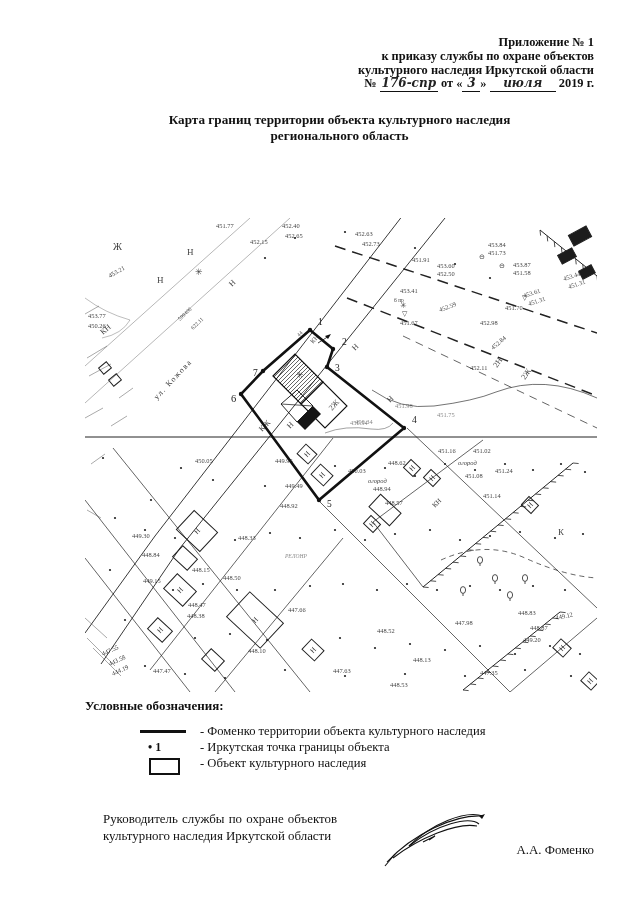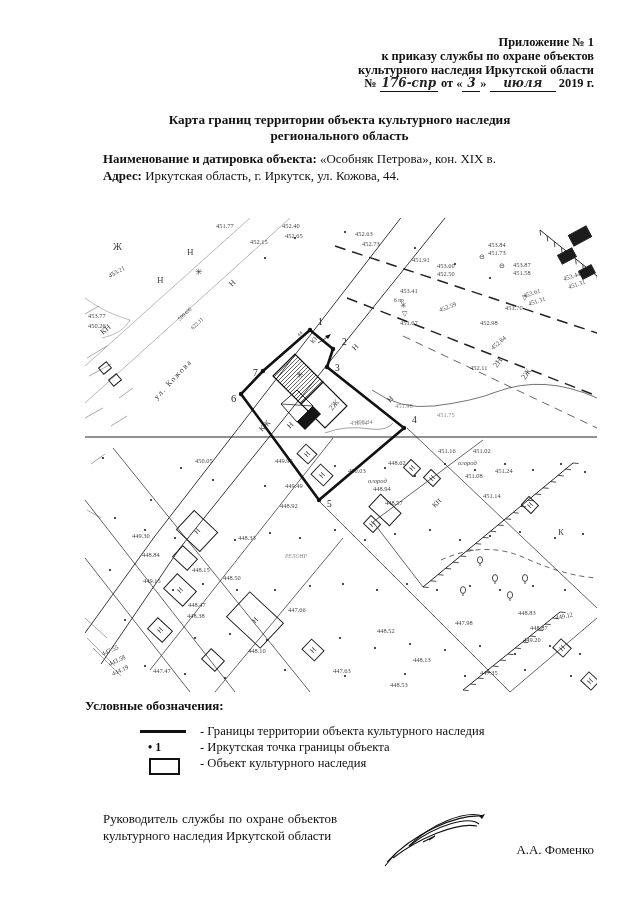--- a/index.html
+++ b/index.html
@@ -54,24 +54,20 @@
       <span class="uline w-mon"><span class="hand">июля</span></span>
       <span>2019 г.</span>
     </div>
   </div>
 
   <div id="title">
     <div>Карта границ территории объекта культурного наследия</div>
     <div>регионального область</div>
   </div>
 
-  <div id="objinfo">
-    <div><b>Наименование и датировка объекта:</b><span> «Особняк Петрова», кон. XIX в.</span></div>
-    <div><b>Адрес:</b><span> Иркутская область, г. Иркутск, ул. Кожова, 44.</span></div>
-  </div>
 
   <div id="map">
     <svg id="map-svg" viewBox="0 0 512 474">
       <defs>
         <pattern id="hatch" patternUnits="userSpaceOnUse" width="4" height="4">
           <path d="M0 4 L4 0" stroke="#222" stroke-width="0.7"></path>
         </pattern>
       </defs>
 
       <g stroke="#222" fill="none">
@@ -407,21 +403,21 @@
     </svg>
   </div>
 
   <div id="leg-head">Условные обозначения:</div>
 
   <div id="legend">
     <div class="leg-row">
       <span class="leg-sym">
           <span class="leg-line"></span>
         </span>
-      <span>- Границы территории объекта культурного наследия</span>
+      <span>- Фоменко территории объекта культурного наследия</span>
     </div>
     <div class="leg-row">
       <span class="leg-sym">
           <span class="leg-pt">• 1</span>
         </span>
       <span>- Иркутская точка границы объекта</span>
     </div>
     <div class="leg-row">
       <span class="leg-sym">
           <span class="leg-rect"></span>

